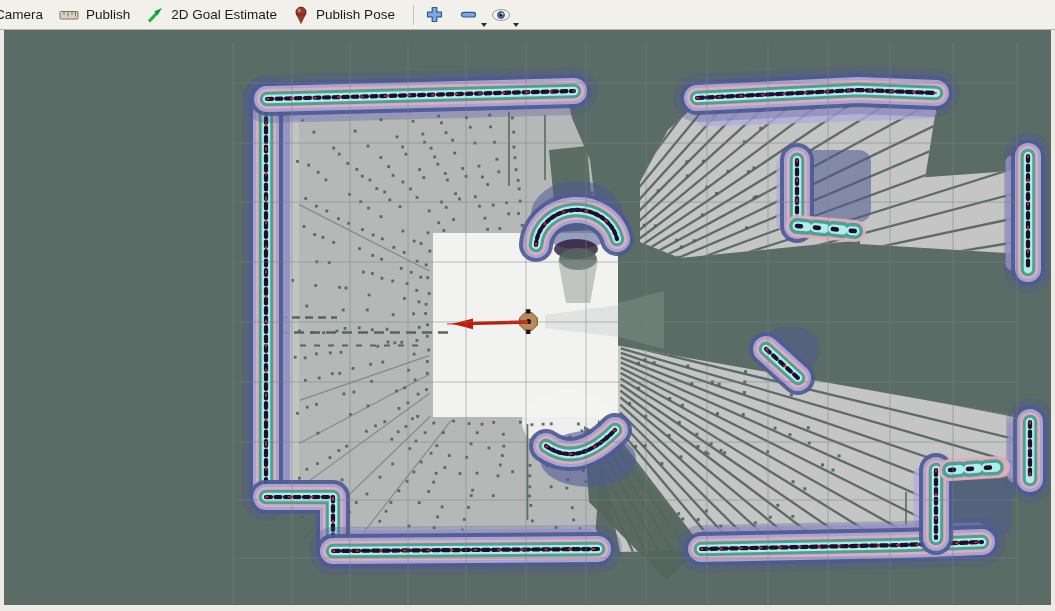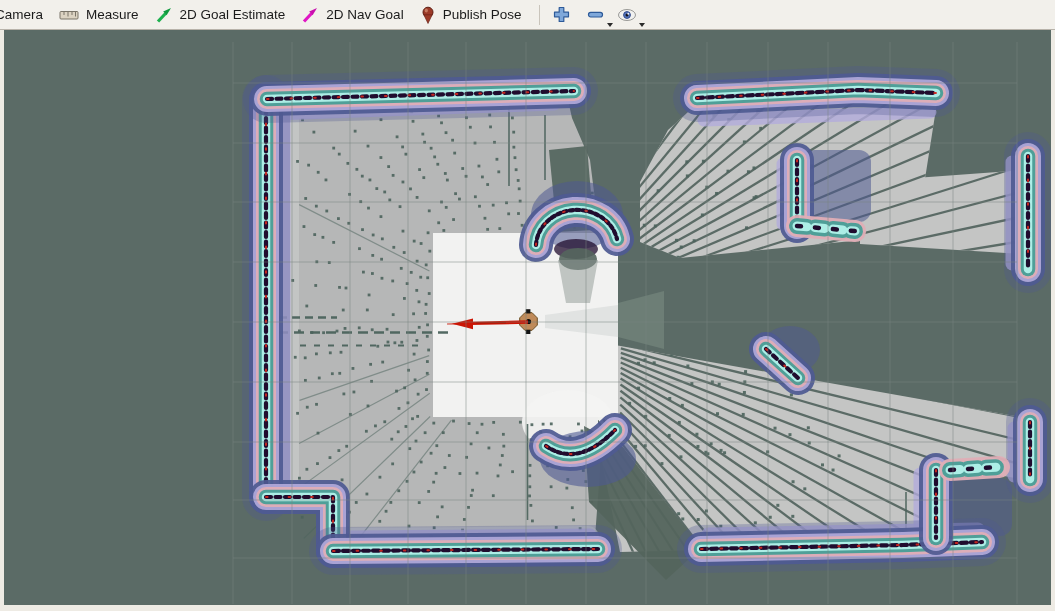--- a/index.html
+++ b/index.html
@@ -29,39 +29,30 @@
   <div class="tool">
     <span class="ticon">
       <svg width="20" height="12">
           <rect x="1" y="2.5" width="18" height="7.5" rx="1" fill="#dcd3c2" stroke="#7a7468"></rect>
           <line x1="5" y1="2.5" x2="5" y2="6" stroke="#7a7468"></line>
           <line x1="9" y1="2.5" x2="9" y2="7.5" stroke="#7a7468"></line>
           <line x1="13" y1="2.5" x2="13" y2="6" stroke="#7a7468"></line>
           <line x1="16.5" y1="2.5" x2="16.5" y2="7.5" stroke="#7a7468"></line>
         </svg>
     </span>
-    <span>Measure</span>
+    <span>Publish</span>
   </div>
   <div class="tool">
     <span class="ticon">
       <svg width="18" height="18">
           <line x1="3" y1="15.5" x2="10.5" y2="7.5" stroke="#1db14e" stroke-width="3.2"></line>
           <polygon points="16,2 8.2,5.4 11.6,9.2" fill="#0f9a3e"></polygon>
         </svg>
     </span>
     <span>2D Goal Estimate</span>
-  </div>
-  <div class="tool">
-    <span class="ticon">
-      <svg width="18" height="18">
-          <line x1="3" y1="15.5" x2="10.5" y2="7.5" stroke="#e016c4" stroke-width="3.2"></line>
-          <polygon points="16,2 8.2,5.4 11.6,9.2" fill="#c90fae"></polygon>
-        </svg>
-    </span>
-    <span>2D Nav Goal</span>
   </div>
   <div class="tool">
     <span class="ticon">
       <svg width="16" height="18">
           <circle cx="8" cy="6.2" r="5" fill="#9c3a28" stroke="#5f1d12"></circle>
           <polygon points="3.8,8.8 8,17.5 12.2,8.8" fill="#9c3a28" stroke="#5f1d12" stroke-width="0.6"></polygon>
           <ellipse cx="6.3" cy="4.6" rx="1.6" ry="2" fill="#cd8468" opacity="0.85"></ellipse>
         </svg>
     </span>
     <span>Publish Pose</span>

